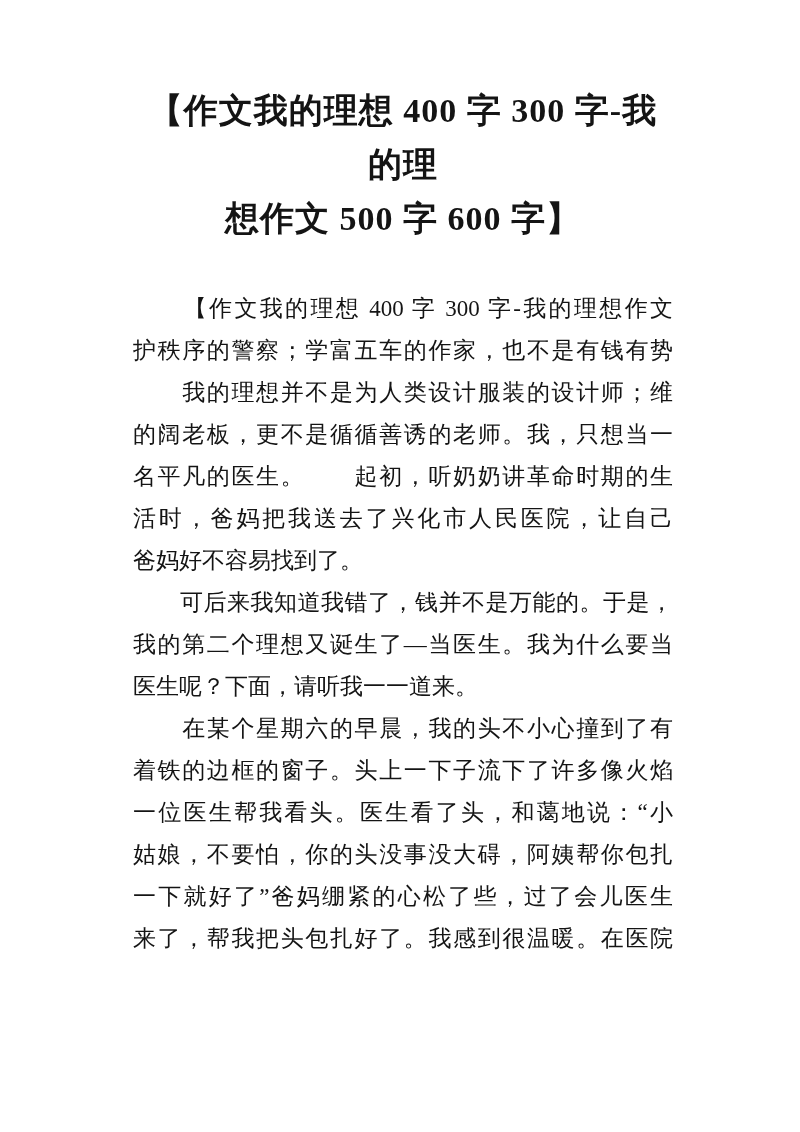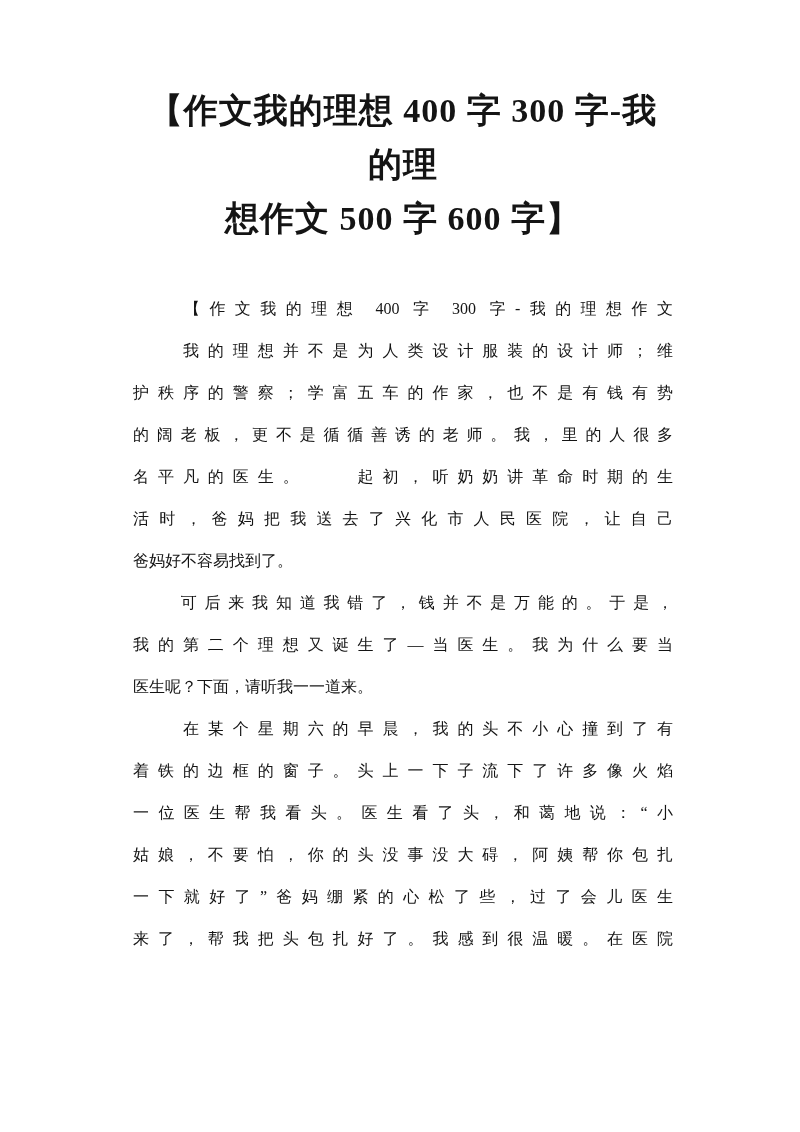--- a/index.html
+++ b/index.html
@@ -30,21 +30,21 @@
     text-align: center;
     letter-spacing: 1px;
   }
   .doc-body {
     margin-top: 42px;
   }
   .paragraph {
     margin: 0;
   }
   .line {
-    font-size: 16px;
+    font-size: 23px;
     line-height: 42px;
     text-align: justify;
     text-align-last: justify;
     text-justify: inter-character;
     white-space: normal;
   }
   .line-last {
     text-align-last: left;
   }
 </style>
@@ -55,23 +55,23 @@
   <div class="content">
     <div class="doc-title">
         <div class="title-line">【作文我的理想 400 字 300 字-我的理</div>
         <div class="title-line">想作文 500 字 600 字】</div>
       </div>
     <div class="doc-body">
         <div class="paragraph">
           <div class="line">　　【作文我的理想 400 字 300 字-我的理想作文</div>
         </div>
         <div class="paragraph">
+          <div class="line">护秩序的警察；学富五车的作家，也不是有钱有势</div>
           <div class="line">　　我的理想并不是为人类设计服装的设计师；维</div>
-          <div class="line">护秩序的警察；学富五车的作家，也不是有钱有势</div>
-          <div class="line">的阔老板，更不是循循善诱的老师。我，里的人很多</div>
+          <div class="line">的阔老板，更不是循循善诱的老师。我，只想当一</div>
           <div class="line">名平凡的医生。　　起初，听奶奶讲革命时期的生</div>
           <div class="line">活时，爸妈把我送去了兴化市人民医院，让自己</div>
           <div class="line line-last">爸妈好不容易找到了。</div>
         </div>
         <div class="paragraph">
           <div class="line">　　可后来我知道我错了，钱并不是万能的。于是，</div>
           <div class="line">我的第二个理想又诞生了—当医生。我为什么要当</div>
           <div class="line line-last">医生呢？下面，请听我一一道来。</div>
         </div>
         <div class="paragraph">

